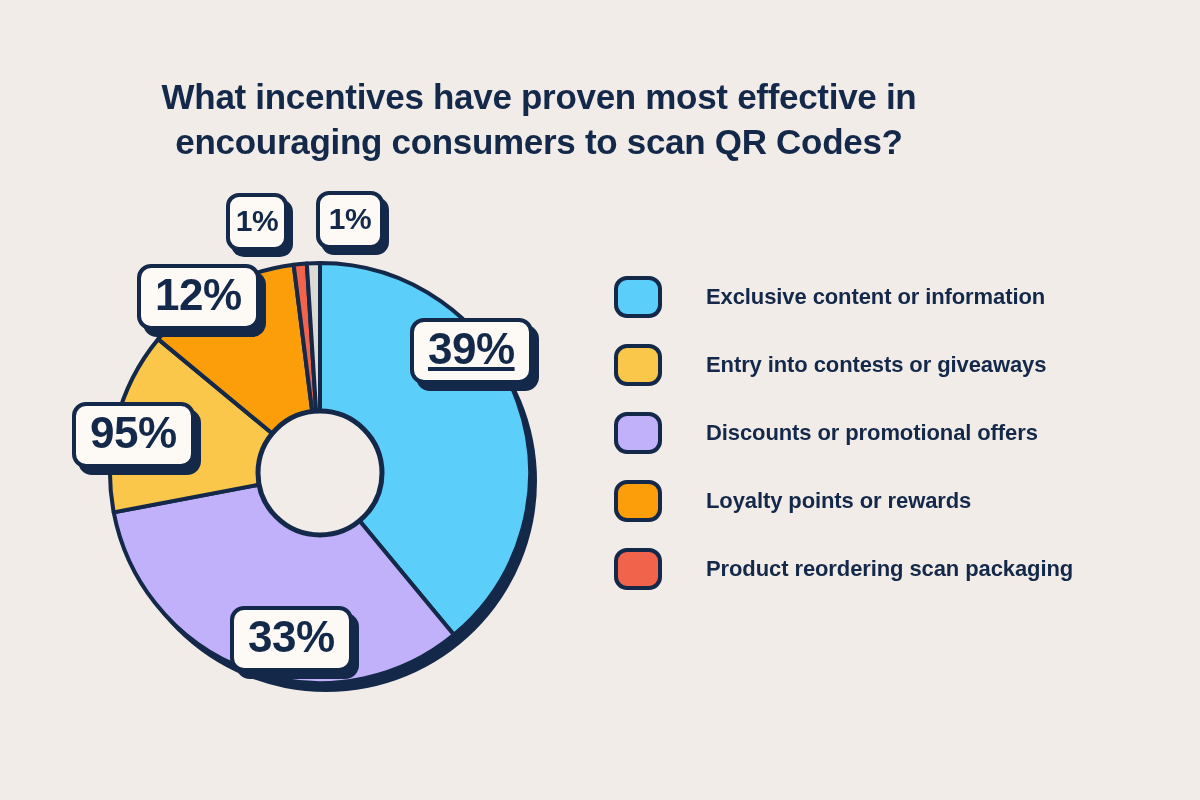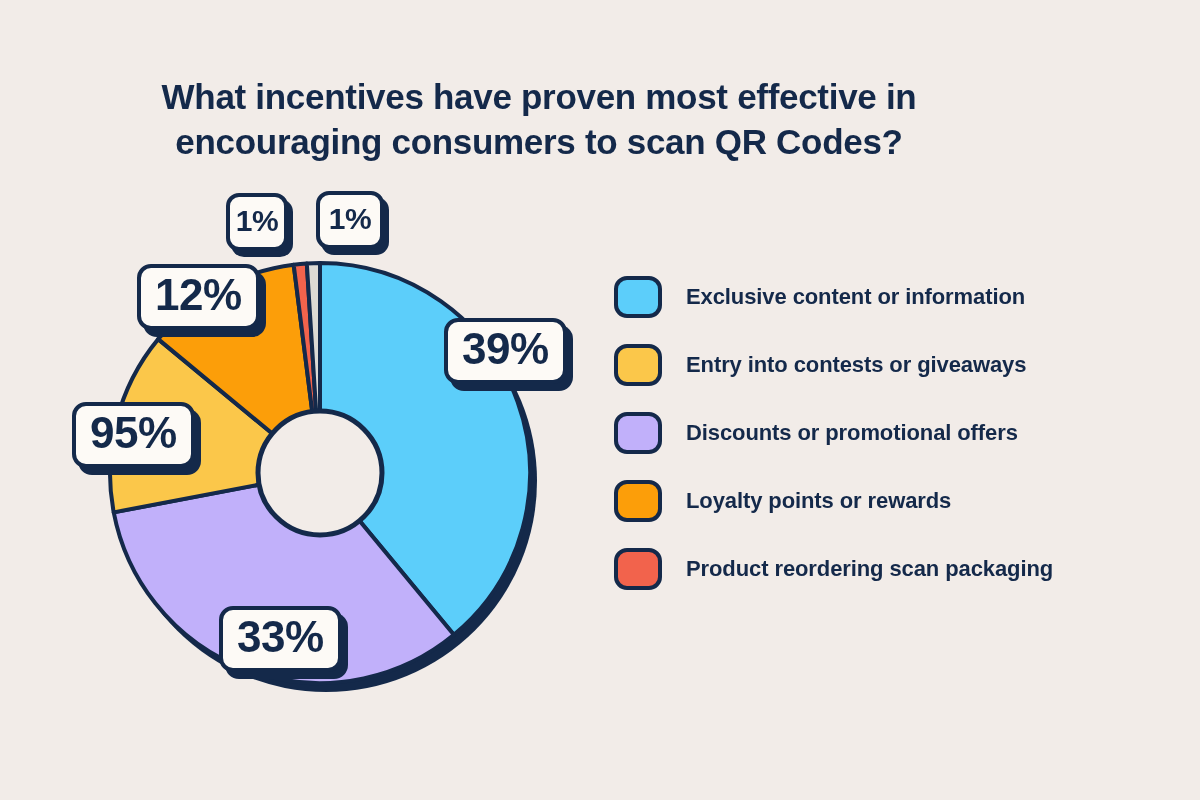--- a/index.html
+++ b/index.html
@@ -70,40 +70,40 @@
     padding: 2px 14px 6px 14px;
   }
   .label-box.small {
     font-size: 30px;
     letter-spacing: -0.5px;
     border-radius: 13px;
     box-shadow: 5px 6px 0 0 #14294a;
     padding: 1px 9px 4px 9px;
   }
 
-  #label-39 { left: 444px; top: 318px; }
-  #label-33 { left: 219px; top: 606px; }
+  #label-39 { left: 410px; top: 318px; text-decoration: underline; }
+  #label-33 { left: 230px; top: 606px; }
   #label-14 { left: 72px;  top: 402px; }
   #label-12 { left: 137px; top: 264px; }
   #label-1a { left: 226px; top: 193px; width: 62px; height: 58px; }
   #label-1b { left: 316px; top: 191px; width: 68px; height: 58px; }
 
   
   .legend {
     position: absolute;
     left: 614px;
     top: 276px;
     display: flex;
     flex-direction: column;
     gap: 26px;
   }
   .legend-item {
     display: flex;
     align-items: center;
-    gap: 24px;
+    gap: 44px;
     height: 42px;
   }
   .legend-swatch {
     width: 48px;
     height: 42px;
     border: 4px solid #14294a;
     border-radius: 13px;
     box-sizing: border-box;
     flex: 0 0 auto;
   }

